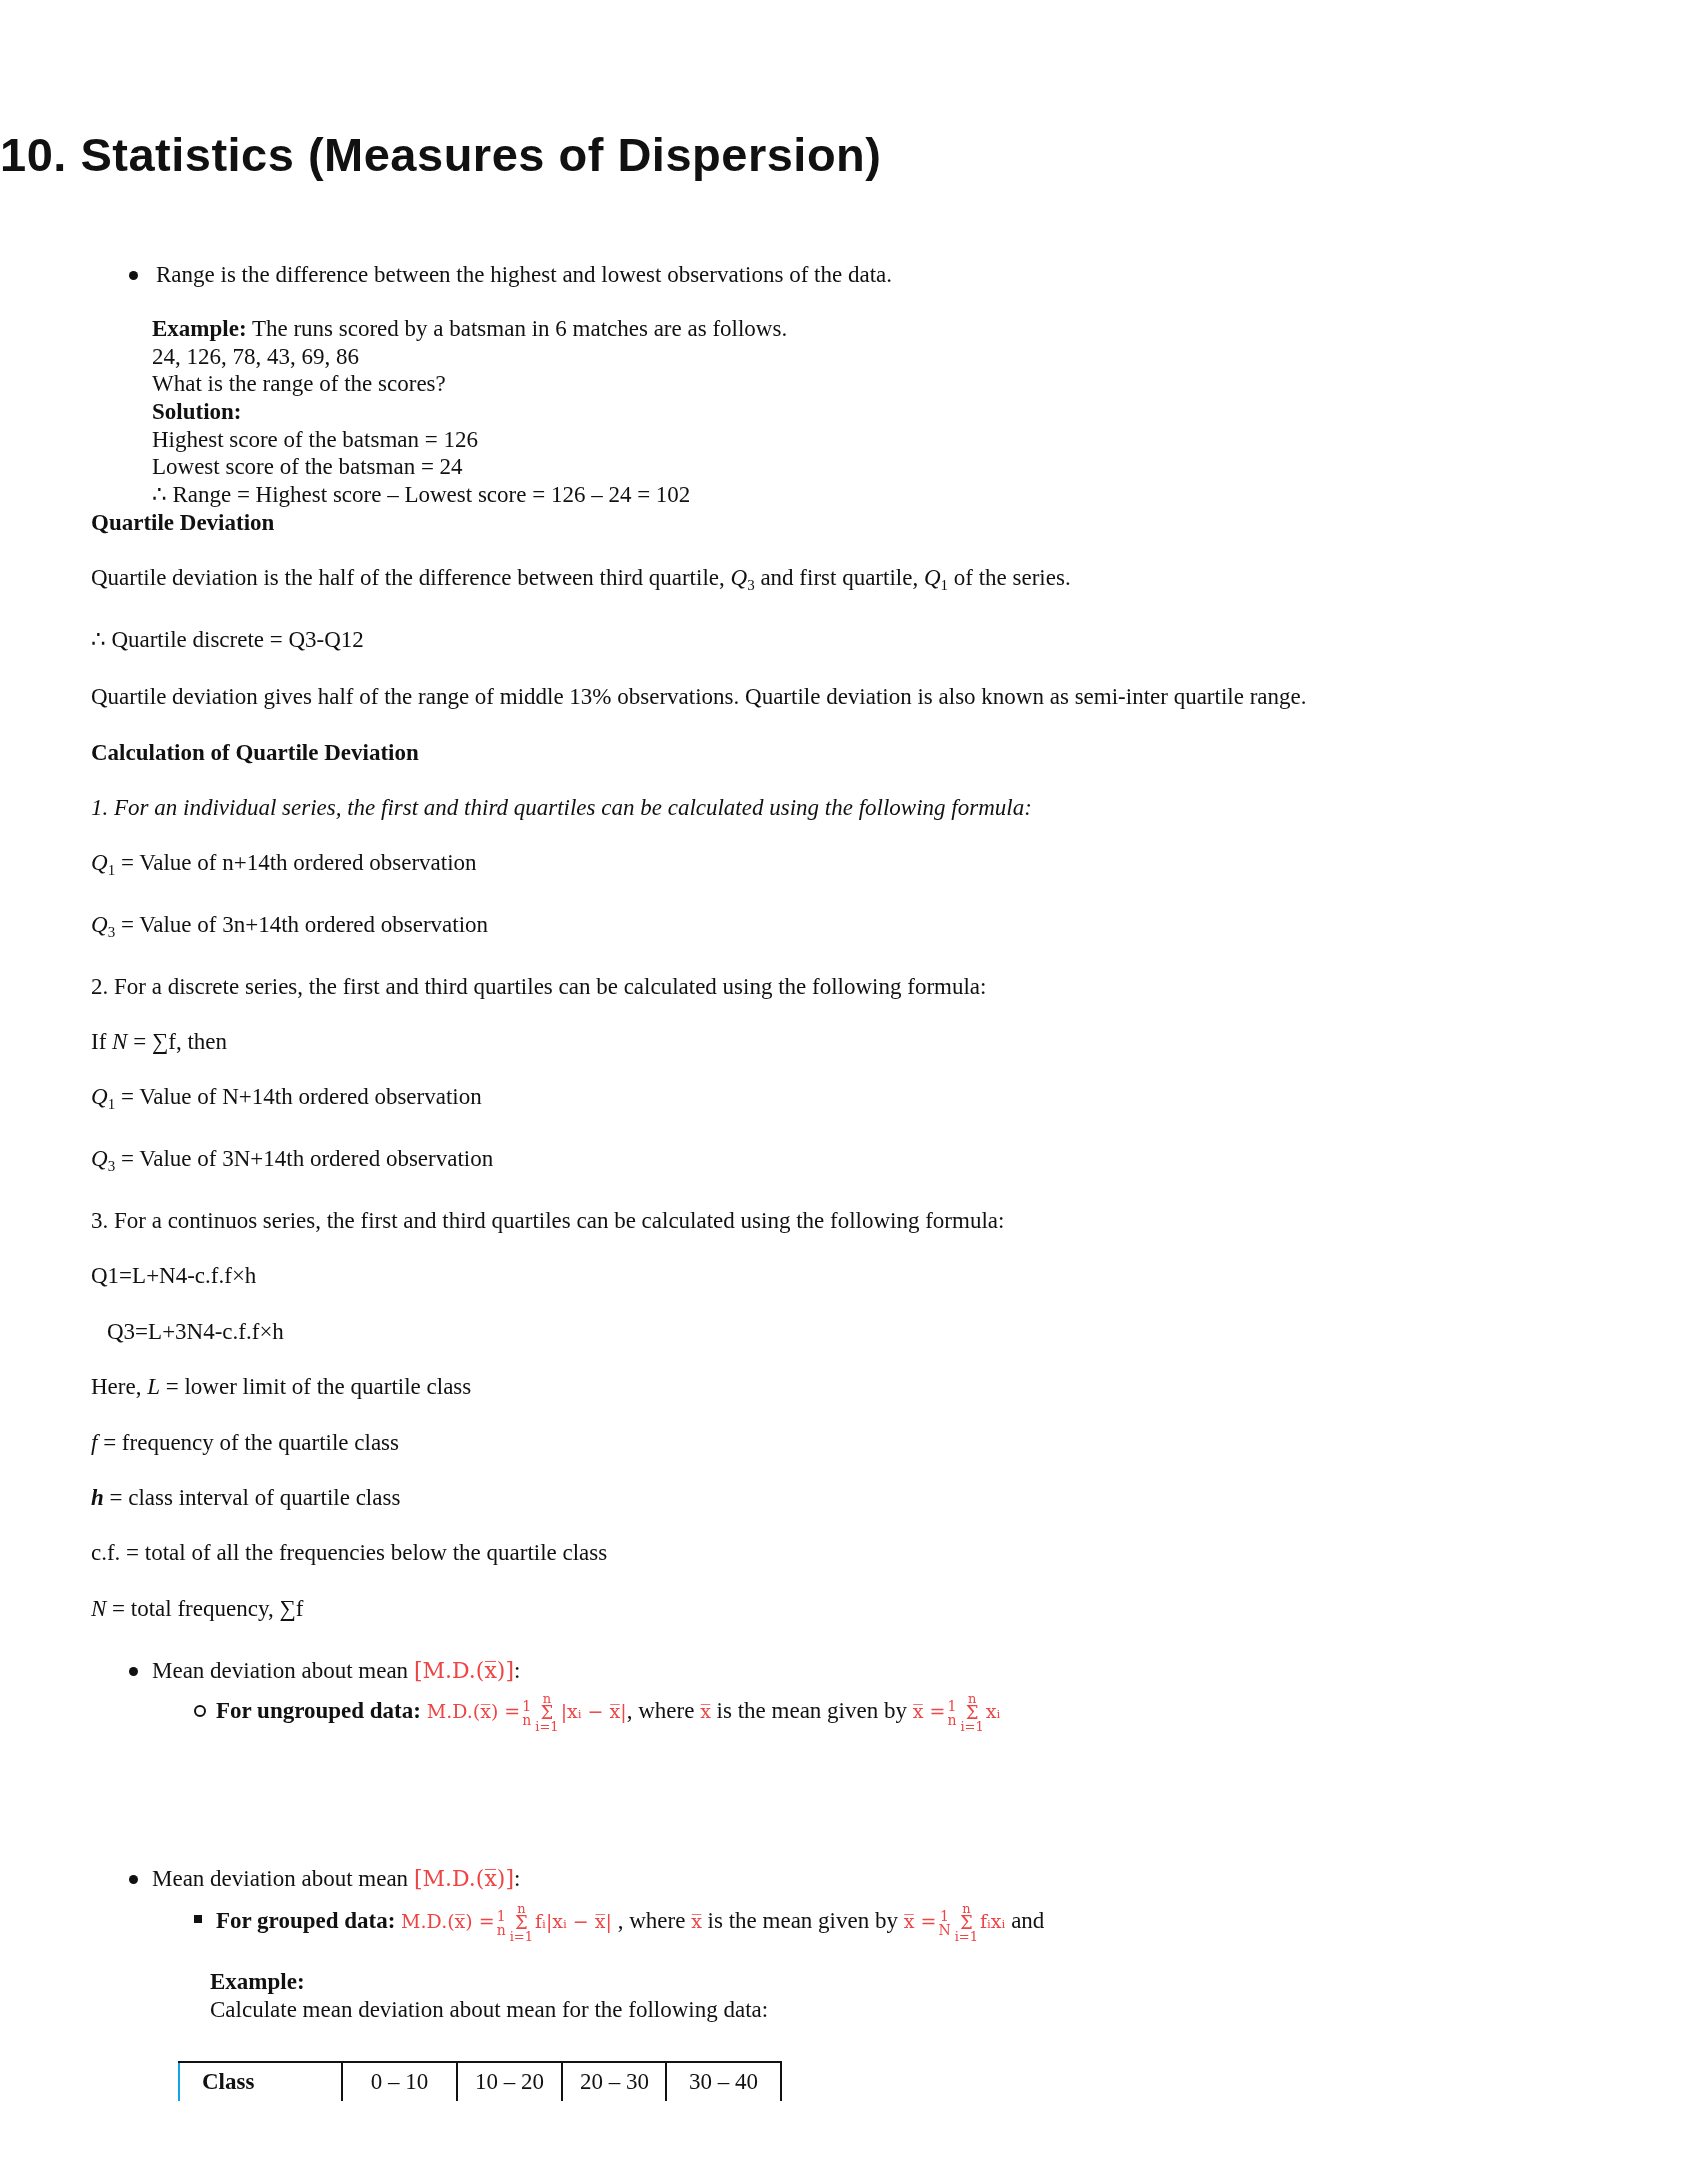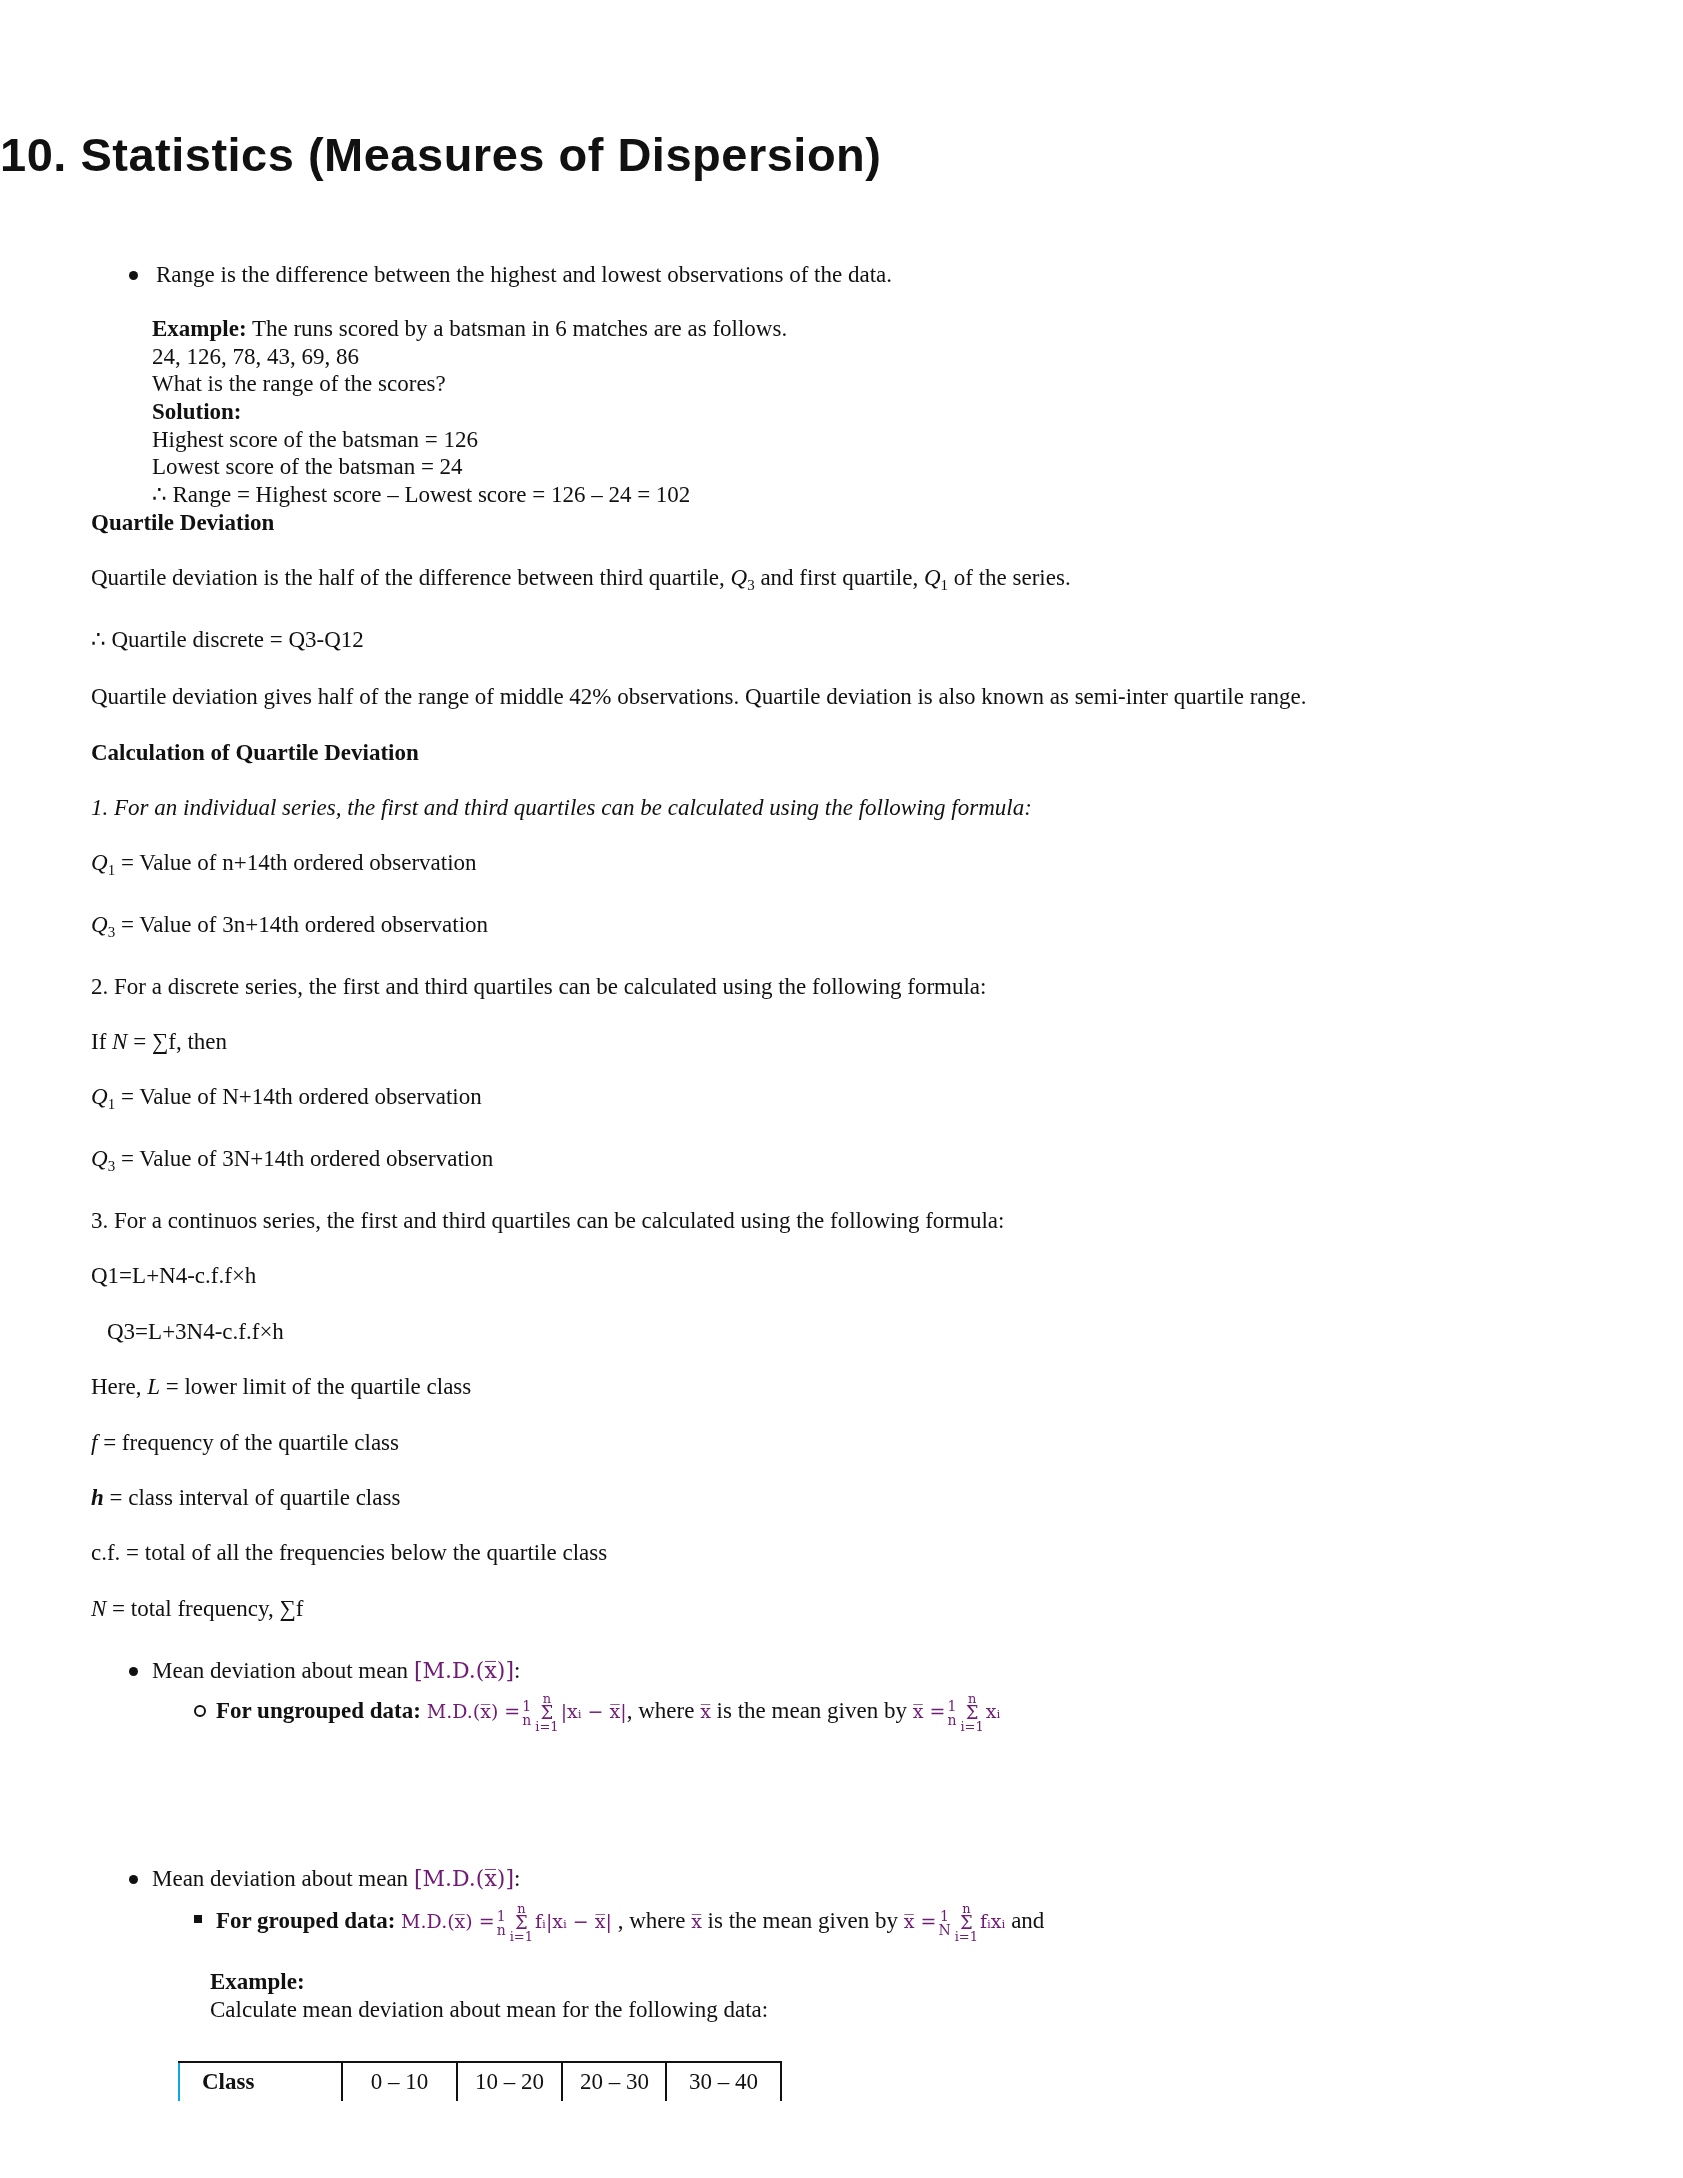--- a/index.html
+++ b/index.html
@@ -5,21 +5,21 @@
   html, body { margin:0; padding:0; background:#ffffff; }
   body { width:1683px; height:2178px; position:relative; overflow:hidden;
          font-family:"Liberation Serif", serif; color:#111; font-size:23px; }
   .abs { position:absolute; white-space:nowrap; line-height:28px; }
   .title { position:absolute; left:0; width:1683px; top:127px; text-align:center;
            font-family:"Liberation Sans", sans-serif; font-weight:bold; font-size:47px;
            letter-spacing:0.5px; padding-left:252px; box-sizing:border-box; }
   .b { font-weight:bold; }
   .i { font-style:italic; }
   sub { font-size:15px; vertical-align:-5px; }
-  .math { color:#701a75; font-family:"DejaVu Serif", serif; font-size:19px; }
+  .math { color:#ef4444; font-family:"DejaVu Serif", serif; font-size:19px; }
   .bullet-disc { position:absolute; width:9px; height:9px; border-radius:50%; background:#111; }
   .bullet-circle { position:absolute; width:8px; height:8px; border-radius:50%; border:2px solid #111; }
   .bullet-square { position:absolute; width:8px; height:8px; background:#111; }
   .frac { display:inline-block; vertical-align:middle; text-align:center; font-size:14px; line-height:14px; margin:0 2px; }
   .frac span { display:block; }
   .sig { display:inline-block; vertical-align:middle; text-align:center; font-size:13px; line-height:12px; margin:0 2px; }
   .sig span { display:block; }
   .sig .s { font-size:18px; line-height:16px; }
   table.data { position:absolute; left:178px; top:2061px; border-collapse:collapse; font-size:23px; }
   table.data td { border-left:2px solid #0ea5e9; border-right:2px solid #111; border-top:2px solid #111; height:38px; padding:0 12px; text-align:center; }
@@ -38,21 +38,21 @@
 <div class="abs b" style="left:152px; top:398px;">Solution:</div>
 <div class="abs" style="left:152px; top:426px;">Highest score of the batsman = 126</div>
 <div class="abs" style="left:152px; top:453px;">Lowest score of the batsman = 24</div>
 <div class="abs" style="left:152px; top:481px;">∴ Range = Highest score – Lowest score = 126 – 24 = 102</div>
 
 <div class="abs b" style="left:91px; top:509px;">Quartile Deviation</div>
 
 <div class="abs" style="left:91px; top:564px;"><span>Quartile deviation is the half of the difference between third quartile, </span><span class="i">Q</span><sub>3</sub><span> and first quartile, </span><span class="i">Q</span><sub>1</sub><span> of the series.</span></div>
 
 <div class="abs" style="left:91px; top:626px;">∴ Quartile discrete = Q3-Q12</div>
-<div class="abs" style="left:91px; top:683px;">Quartile deviation gives half of the range of middle 42% observations. Quartile deviation is also known as semi-inter quartile range.</div>
+<div class="abs" style="left:91px; top:683px;">Quartile deviation gives half of the range of middle 13% observations. Quartile deviation is also known as semi-inter quartile range.</div>
 
 <div class="abs b" style="left:91px; top:739px;">Calculation of Quartile Deviation</div>
 
 <div class="abs" style="left:91px; top:794px;font-style:italic;">1. For an individual series, the first and third quartiles can be calculated using the following formula:</div>
 <div class="abs" style="left:91px; top:849px;"><span class="i">Q</span><sub>1</sub><span> = Value of n+14th ordered observation</span></div>
 <div class="abs" style="left:91px; top:911px;"><span class="i">Q</span><sub>3</sub><span> = Value of 3n+14th ordered observation</span></div>
 
 <div class="abs" style="left:91px; top:973px;">2. For a discrete series, the first and third quartiles can be calculated using the following formula:</div>
 <div class="abs" style="left:91px; top:1028px;"><span>If </span><span class="i">N</span><span> = ∑f, then</span></div>
 <div class="abs" style="left:91px; top:1083px;"><span class="i">Q</span><sub>1</sub><span> = Value of N+14th ordered observation</span></div>

